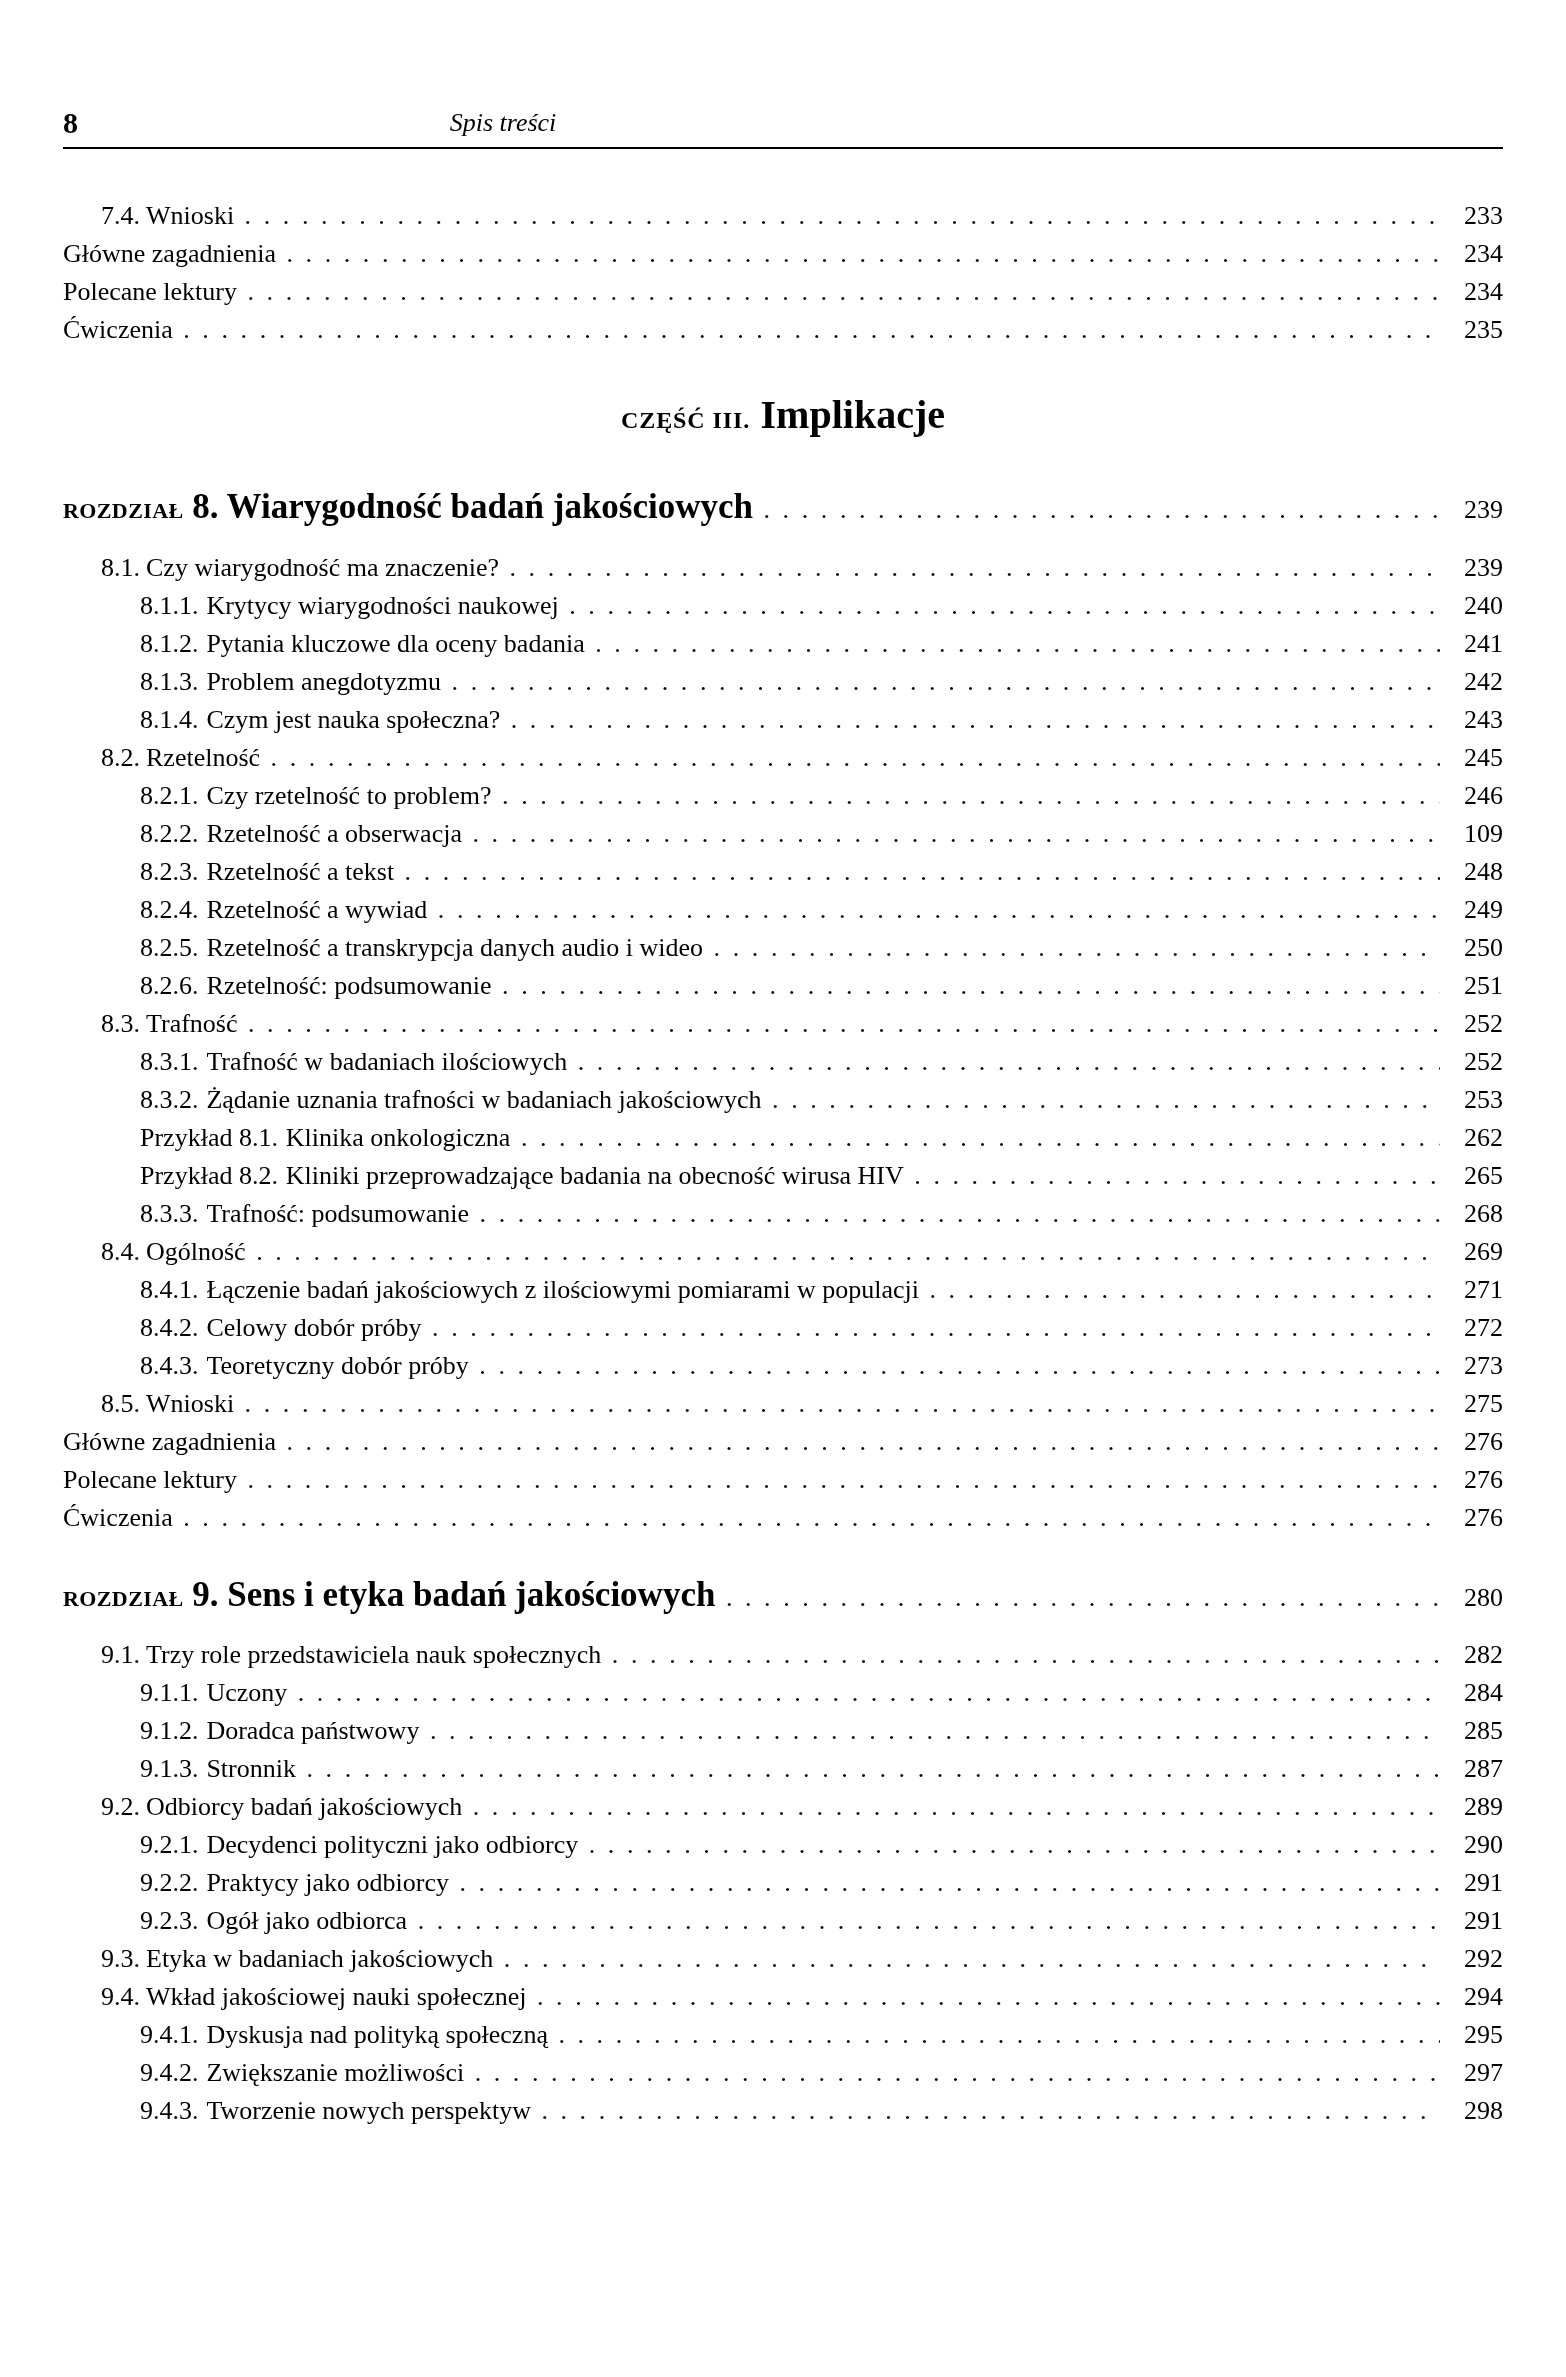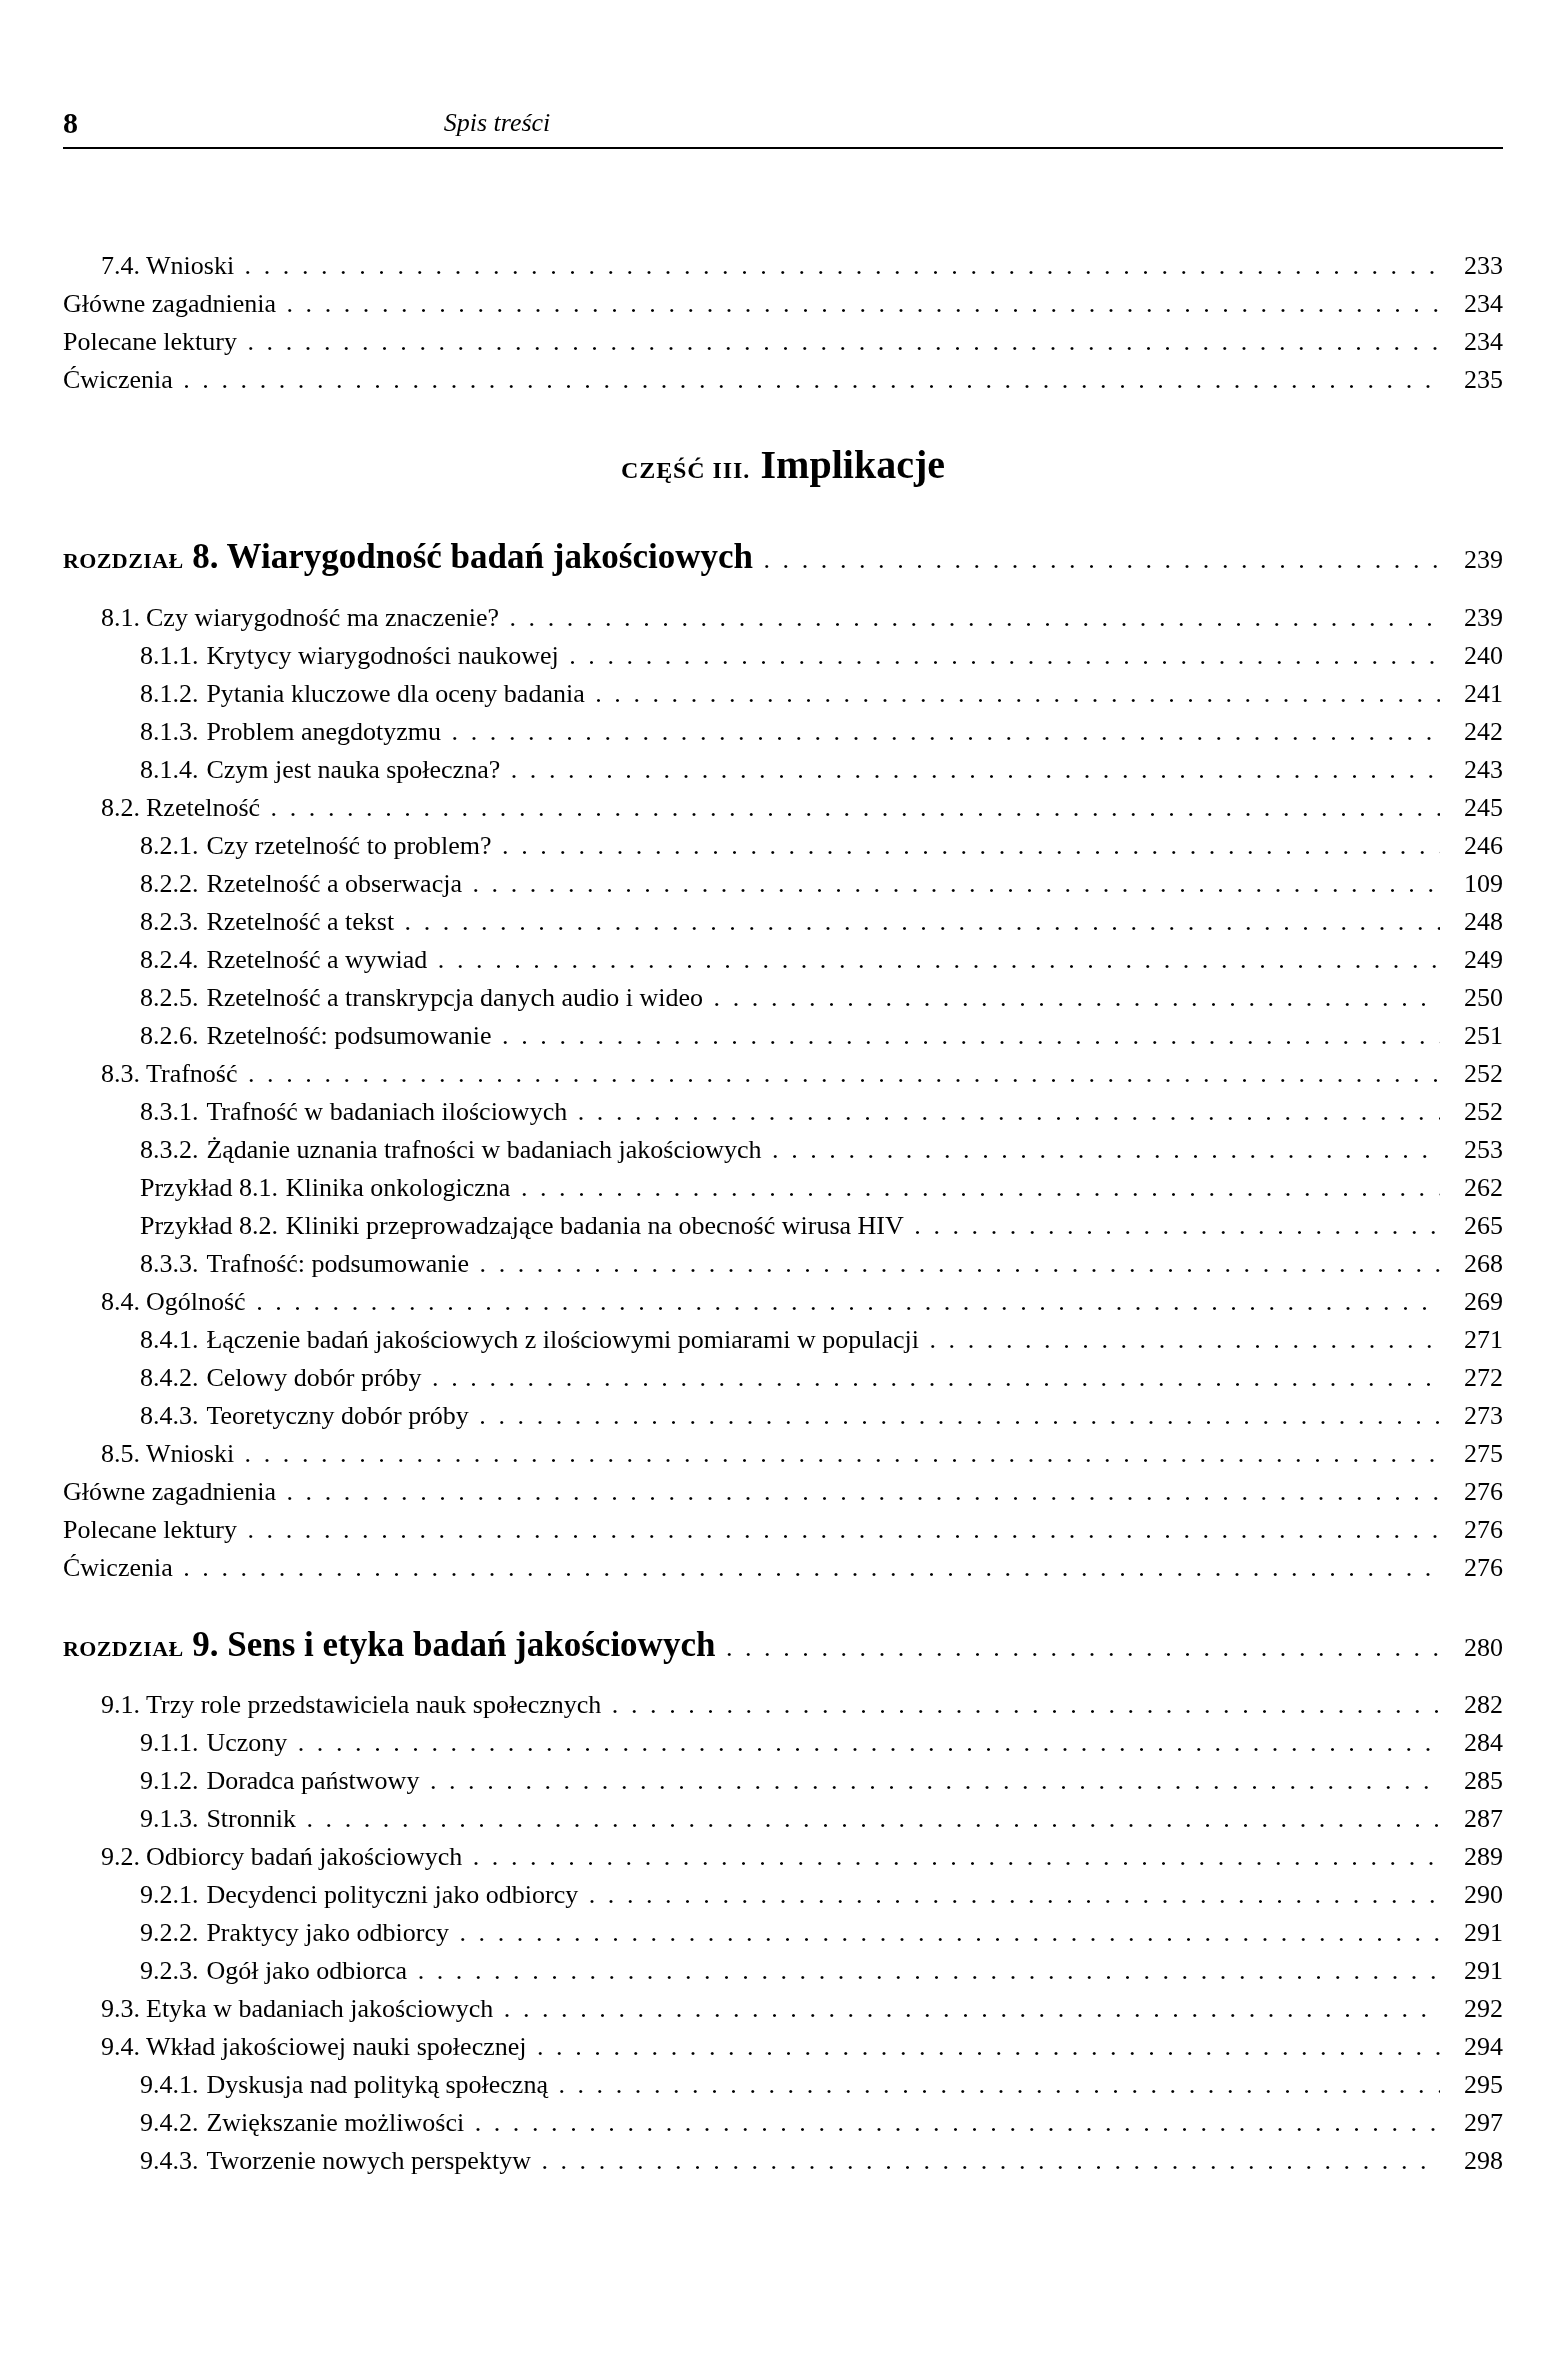--- a/index.html
+++ b/index.html
@@ -13,27 +13,27 @@
   }
   .page { padding: 103px 63px 0 63px; }
 
   
   .page-header { position: relative; height: 40px; }
   .hdr-pagenum {
     position: absolute; left: 0; top: 0;
     font-size: 30px; font-weight: bold; line-height: 40px;
   }
   .hdr-title {
-    position: absolute; left: 2px; top: 0; width: 864px;
+    position: absolute; left: 8px; top: 0; width: 864px;
     text-align: center; font-style: italic;
     font-size: 26px; line-height: 40px;
   }
   .rule { height: 2.6px; background: #000; margin-top: 3.5px; }
 
-  .toc { margin-top: 98px; }
+  .toc { margin-top: 48px; }
 
   
   .row {
     display: flex; align-items: baseline;
     font-size: 26px; line-height: 38px;
     white-space: nowrap;
   }
   .lvl0 { padding-left: 0; }
   .lvl1 { padding-left: 38px; }
   .lvl2 { padding-left: 77px; }

